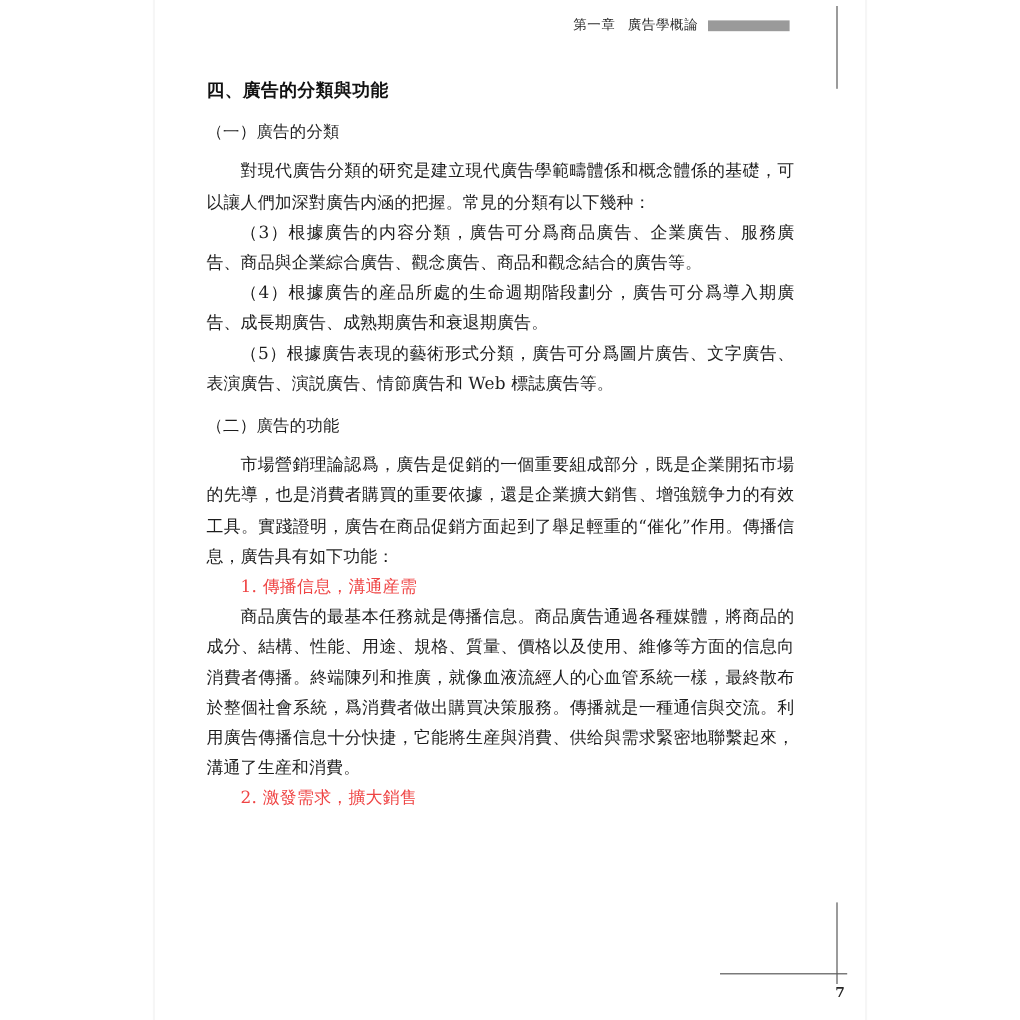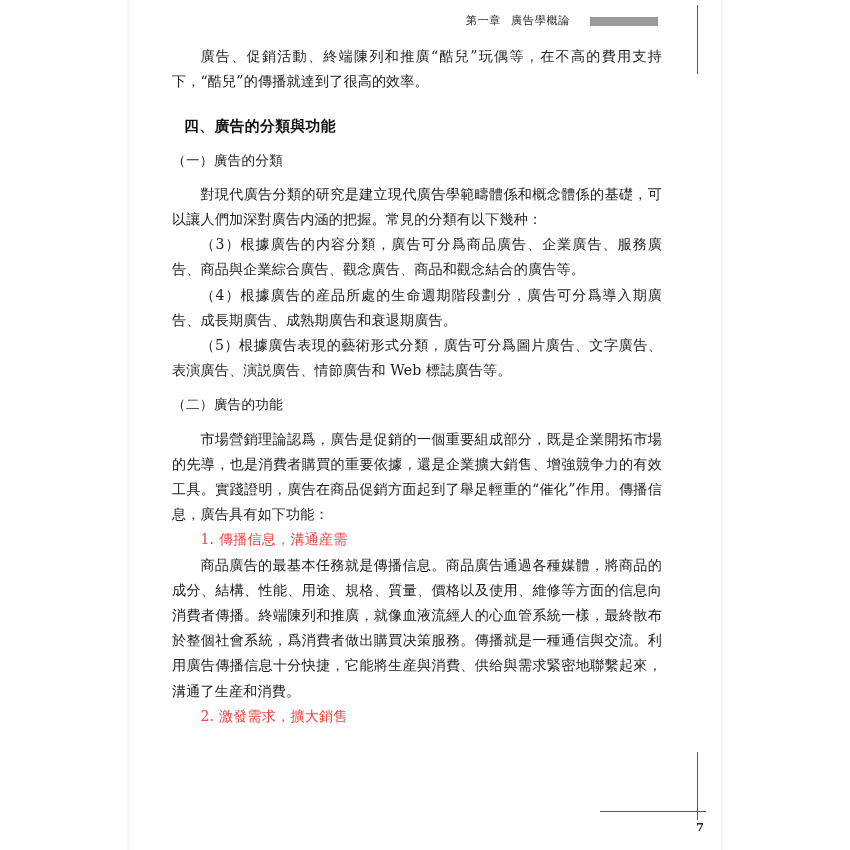--- a/index.html
+++ b/index.html
@@ -43,21 +43,21 @@
   
   .running-head {
     position: absolute;
     left: 0;
     top: 13px;
     width: 594px;
     height: 18px;
   }
   .running-head .rh-text {
     position: absolute;
-    right: 152px;
+    right: 140px;
     top: 0px;
     font-size: 11.2px;
     letter-spacing: 0.6px;
     color: #2b2b2b;
     font-family: "DejaVu Serif", "Liberation Serif", serif;
     white-space: nowrap;
   }
   .running-head .rh-chapter {
     margin-right: 10px;
   }
@@ -145,21 +145,21 @@
   }
   .num-heading {
     font-family: "DejaVu Serif", "Liberation Serif", serif;
     font-size: 14.1px;
     color: #ef4444;
     line-height: 25.2px;
     margin: 0;
     text-indent: 28.4px;
     letter-spacing: 0.2px;
   }
-  .gap-before-sec { margin-top: 19px; margin-left: 12px; }
+  .gap-before-sec { margin-top: 19px; }
   .gap-after-sec  { margin-top: 9px; }
   .gap-sub        { margin-top: 9px; }
 </style>
 </head>
 <body>
 
 <div id="canvas">
 
   <div id="page-sheet">
 
@@ -170,21 +170,20 @@
       <div class="rh-bar"></div>
     </div>
 
     <div class="mark-v-top"></div>
     <div class="mark-v-bottom"></div>
     <div class="mark-h-bottom"></div>
     <div class="folio">7</div>
 
     <div class="textblock">
 
-      <p class="p indent2">廣告、促銷活動、終端陳列和推廣“酷兒”玩偶等，在不高的費用支持下，“酷兒”的傳播就達到了很高的效率。</p>
 
       <p class="sec-heading gap-before-sec">四、廣告的分類與功能</p>
 
       <p class="sub-heading gap-after-sec">（一）廣告的分類</p>
 
       <p class="p indent2 gap-sub">對現代廣告分類的研究是建立現代廣告學範疇體係和概念體係的基礎，可以讓人們加深對廣告内涵的把握。常見的分類有以下幾种：</p>
 
       <p class="p indent2">（3）根據廣告的内容分類，廣告可分爲商品廣告、企業廣告、服務廣告、商品與企業綜合廣告、觀念廣告、商品和觀念結合的廣告等。</p>
       <p class="p indent2">（4）根據廣告的産品所處的生命週期階段劃分，廣告可分爲導入期廣告、成長期廣告、成熟期廣告和衰退期廣告。</p>
       <p class="p indent2">（5）根據廣告表現的藝術形式分類，廣告可分爲圖片廣告、文字廣告、表演廣告、演説廣告、情節廣告和 Web 標誌廣告等。</p>

